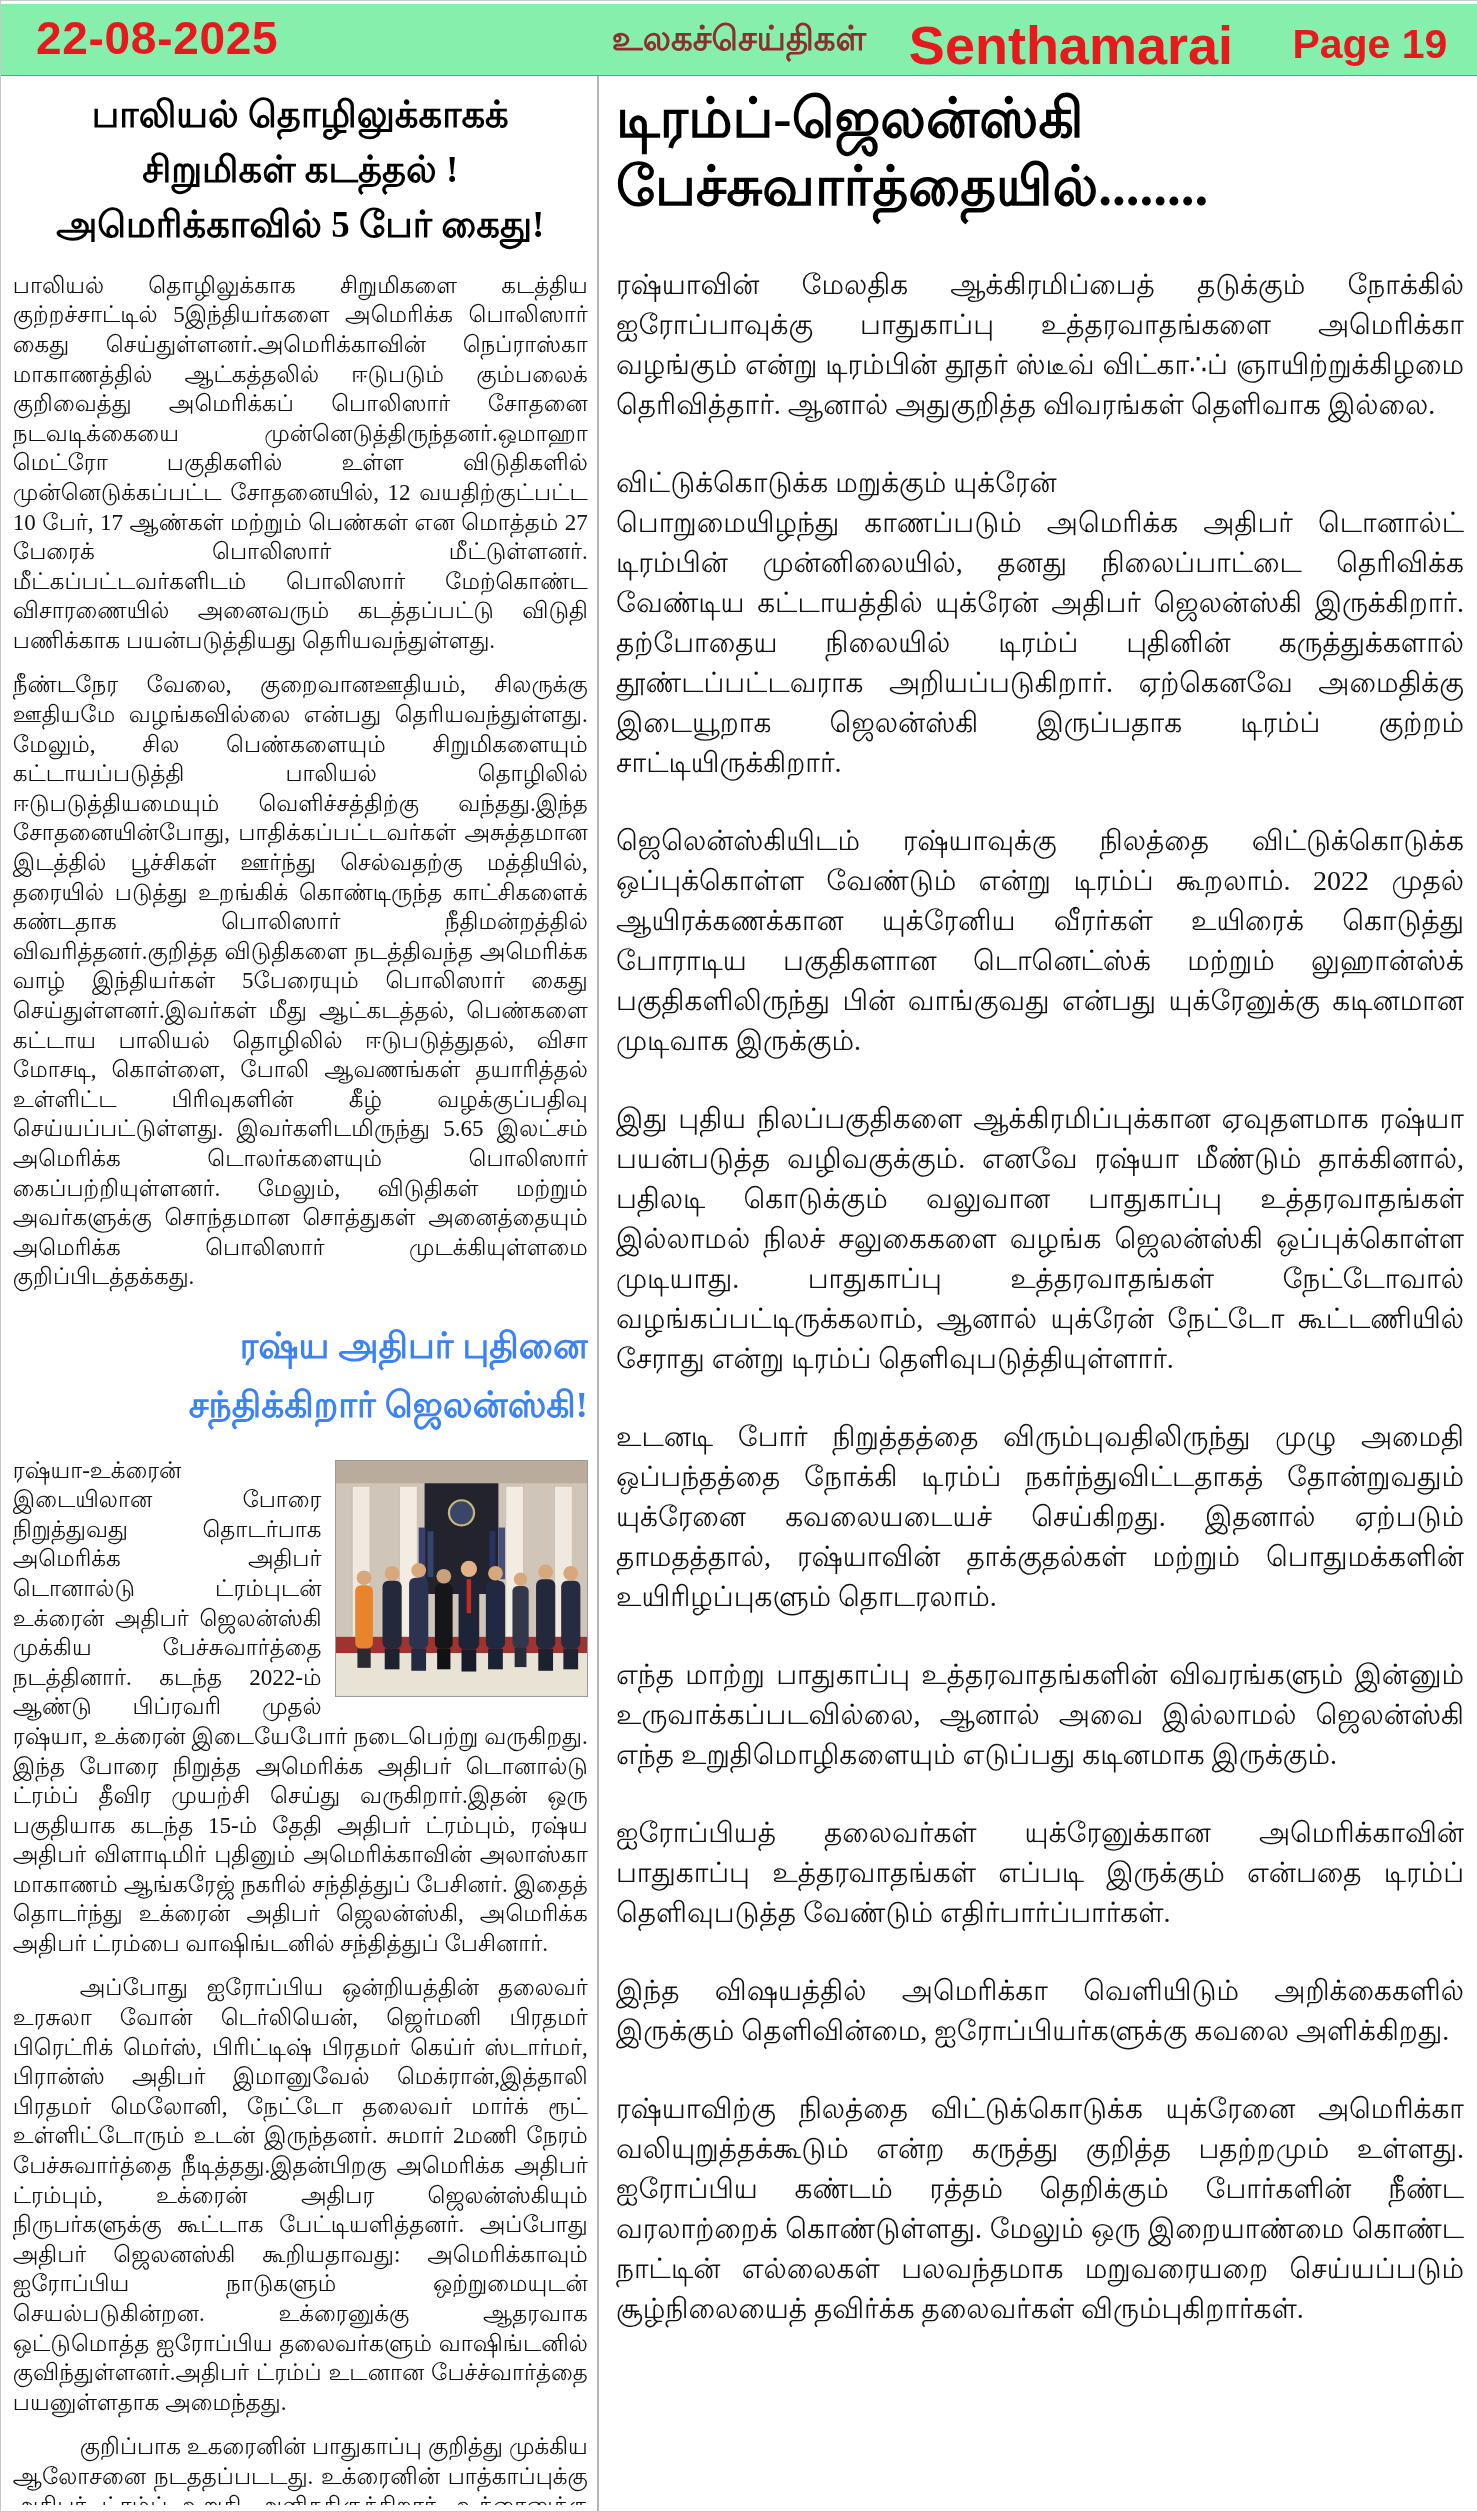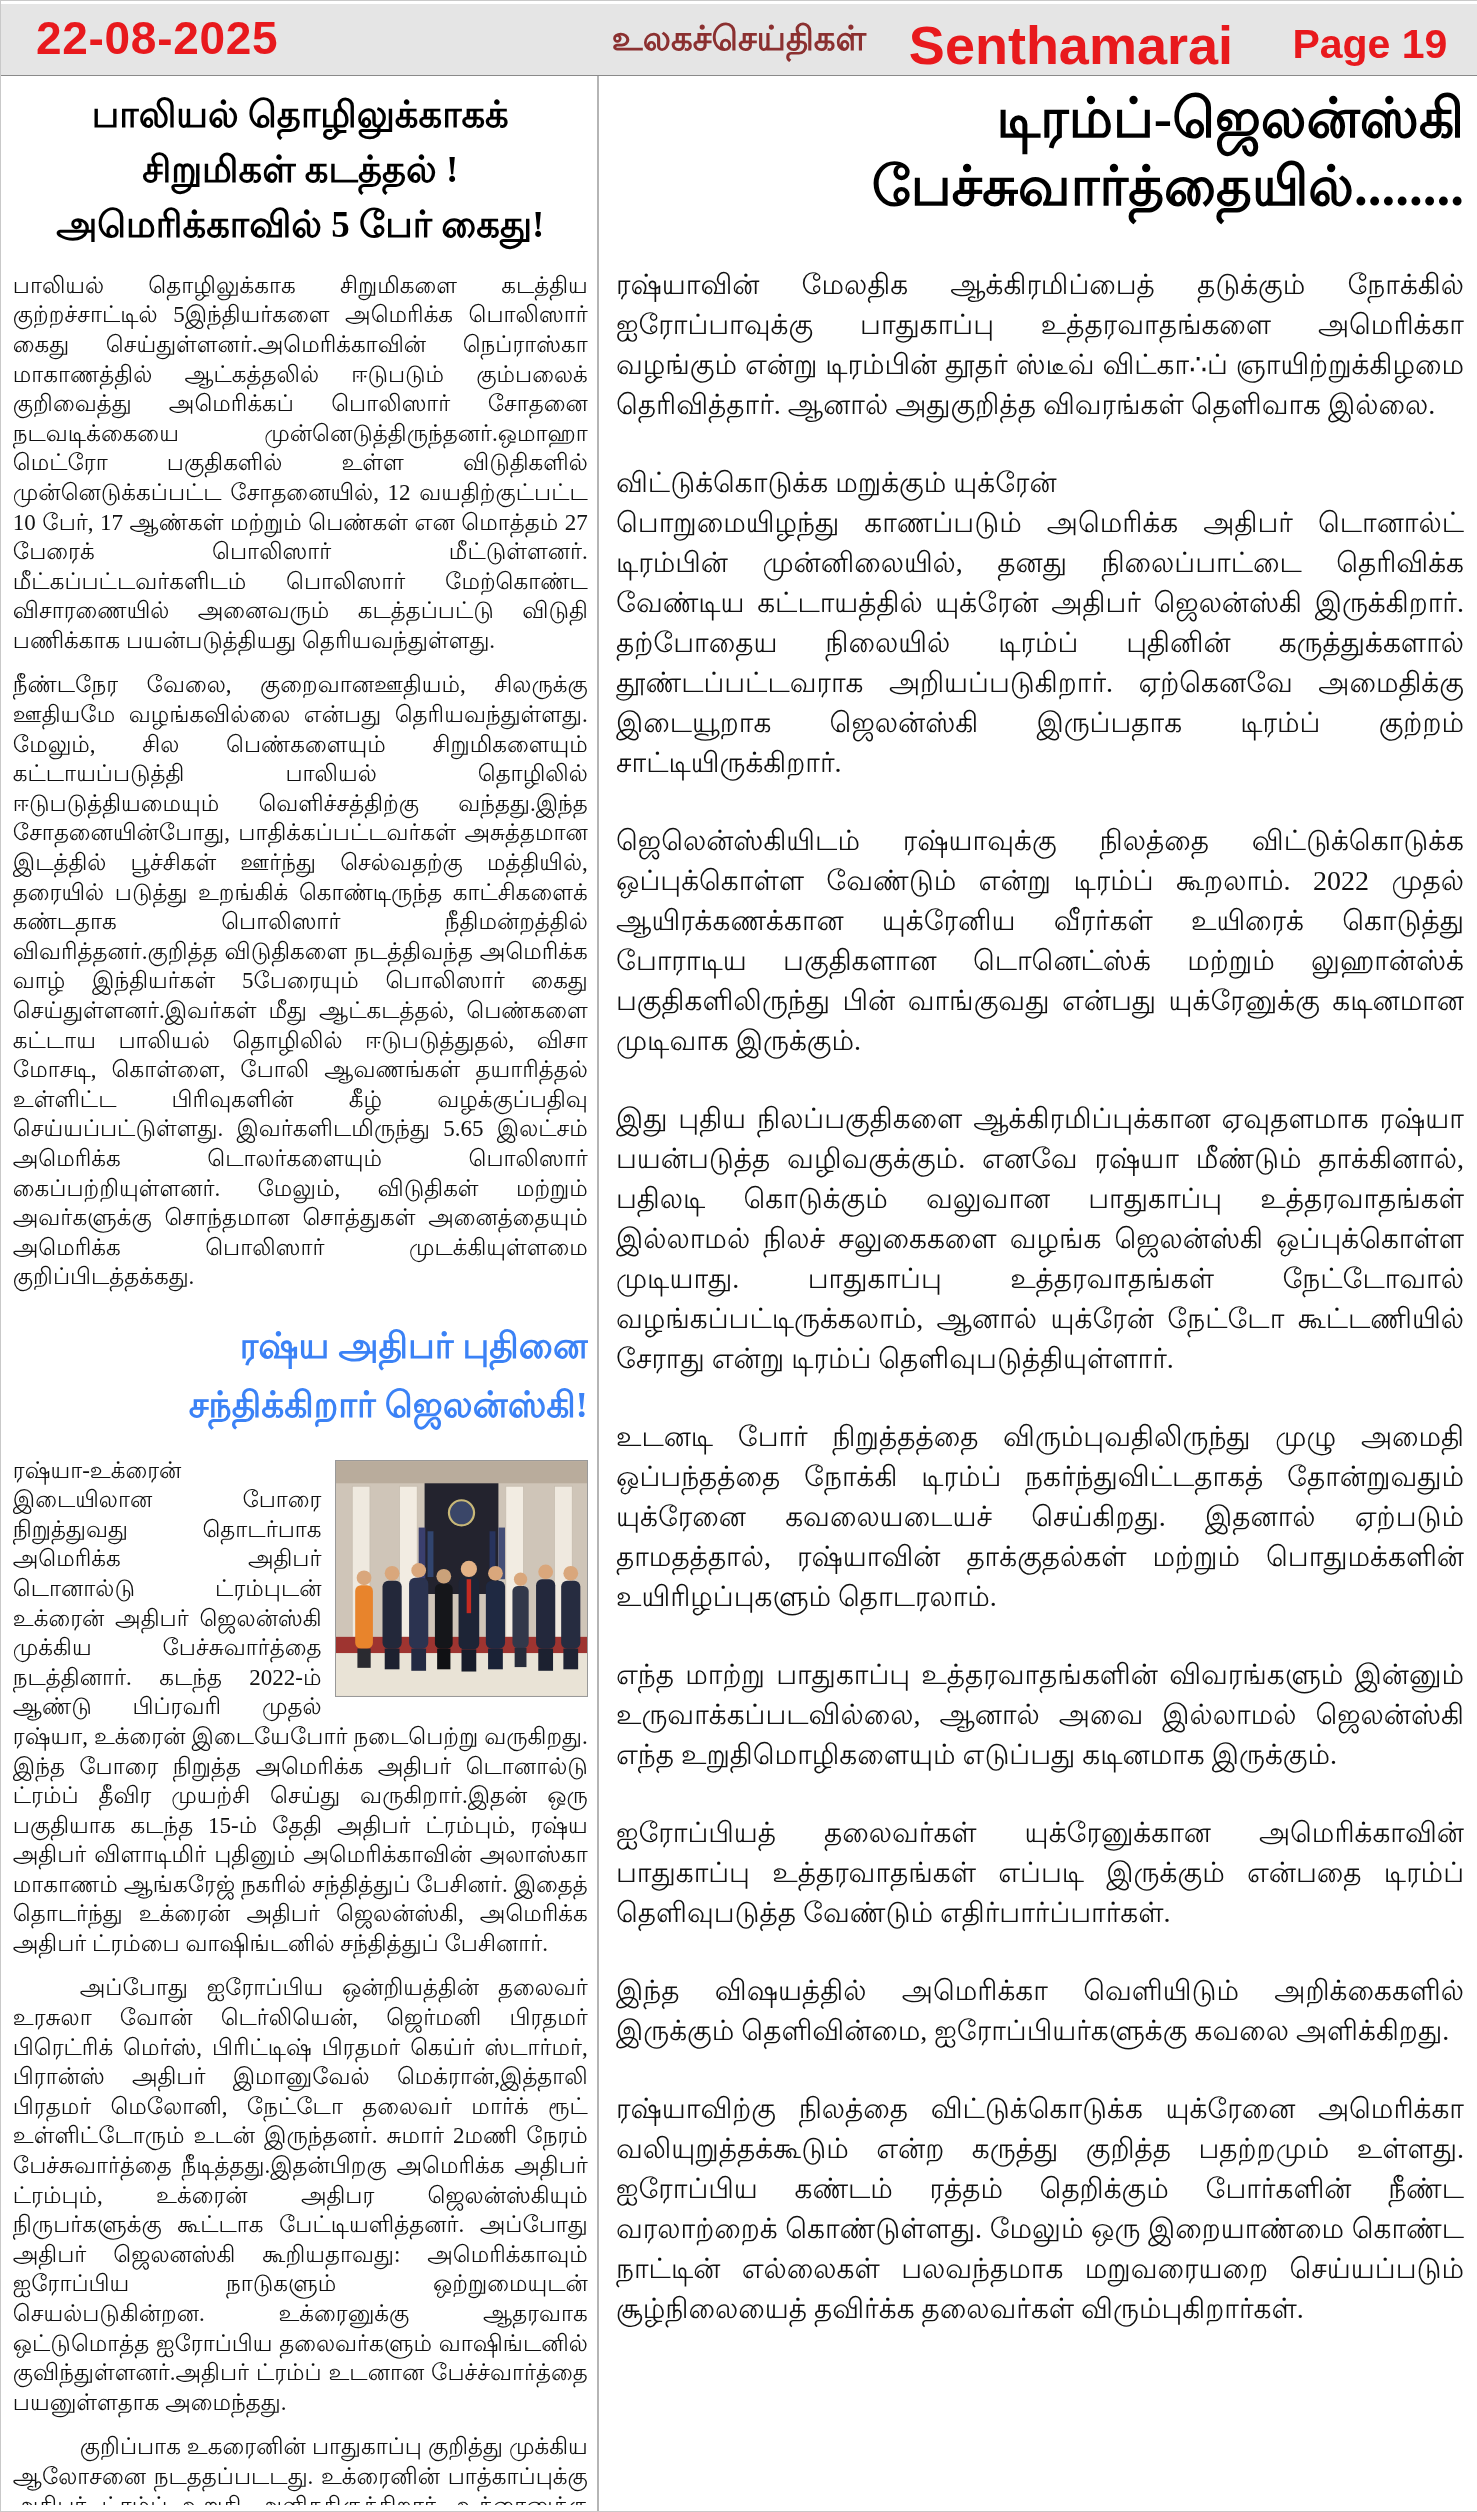--- a/index.html
+++ b/index.html
@@ -4,21 +4,21 @@
 <style>
   html,body{margin:0;padding:0;background:#9a9a9a;}
   #page{
     position:relative;width:1478px;height:2512px;background:#ffffff;
     font-family:"Liberation Serif","DejaVu Serif",serif;color:#111;
     border:1.5px solid #c9c9c9;box-sizing:border-box;overflow:hidden;
   }
   
   #masthead{
     position:absolute;left:0;top:3px;width:100%;height:72px;
-    border-bottom:1.5px solid #8a8a8a;background:#e5e5e5;box-sizing:border-box;
+    border-bottom:1.5px solid #8a8a8a;background:#86efac;box-sizing:border-box;
   }
   .mh-date{
     position:absolute;left:35px;top:7.4px;font-size:46px;font-weight:bold;
     color:#e8191d;letter-spacing:0.7px;font-family:"Liberation Sans","DejaVu Sans",sans-serif;
   }
   .mh-section{
     position:absolute;left:50%;transform:translateX(-50%);top:16.3px;
     font-size:34px;color:#8b3030;font-weight:bold;
   }
   .mh-paper{
@@ -53,21 +53,21 @@
   
   #leaders-photo{
     float:right;width:251px;height:235px;margin:4.4px 0 7.4px 13.3px;
     border:0.7px solid #999;background:#cfc5b8;
   }
   
   #right-col{
     position:absolute;left:615px;top:80px;width:848px;height:2424px;overflow:hidden;
   }
   .headline-r{
-    font-weight:bold;font-size:55px;line-height:68px;margin:4.4px 0 44px 0;color:#000;text-align:right;
+    font-weight:bold;font-size:55px;line-height:68px;margin:4.4px 0 44px 0;color:#000;
   }
   .r-body p{
     font-size:28px;line-height:40px;text-align:justify;margin:0 0 38px 0;
   }
   .r-body p.subhead{margin:0 0 0 0;}
 </style>
 </head>
 <body>
 
 <div id="page">

